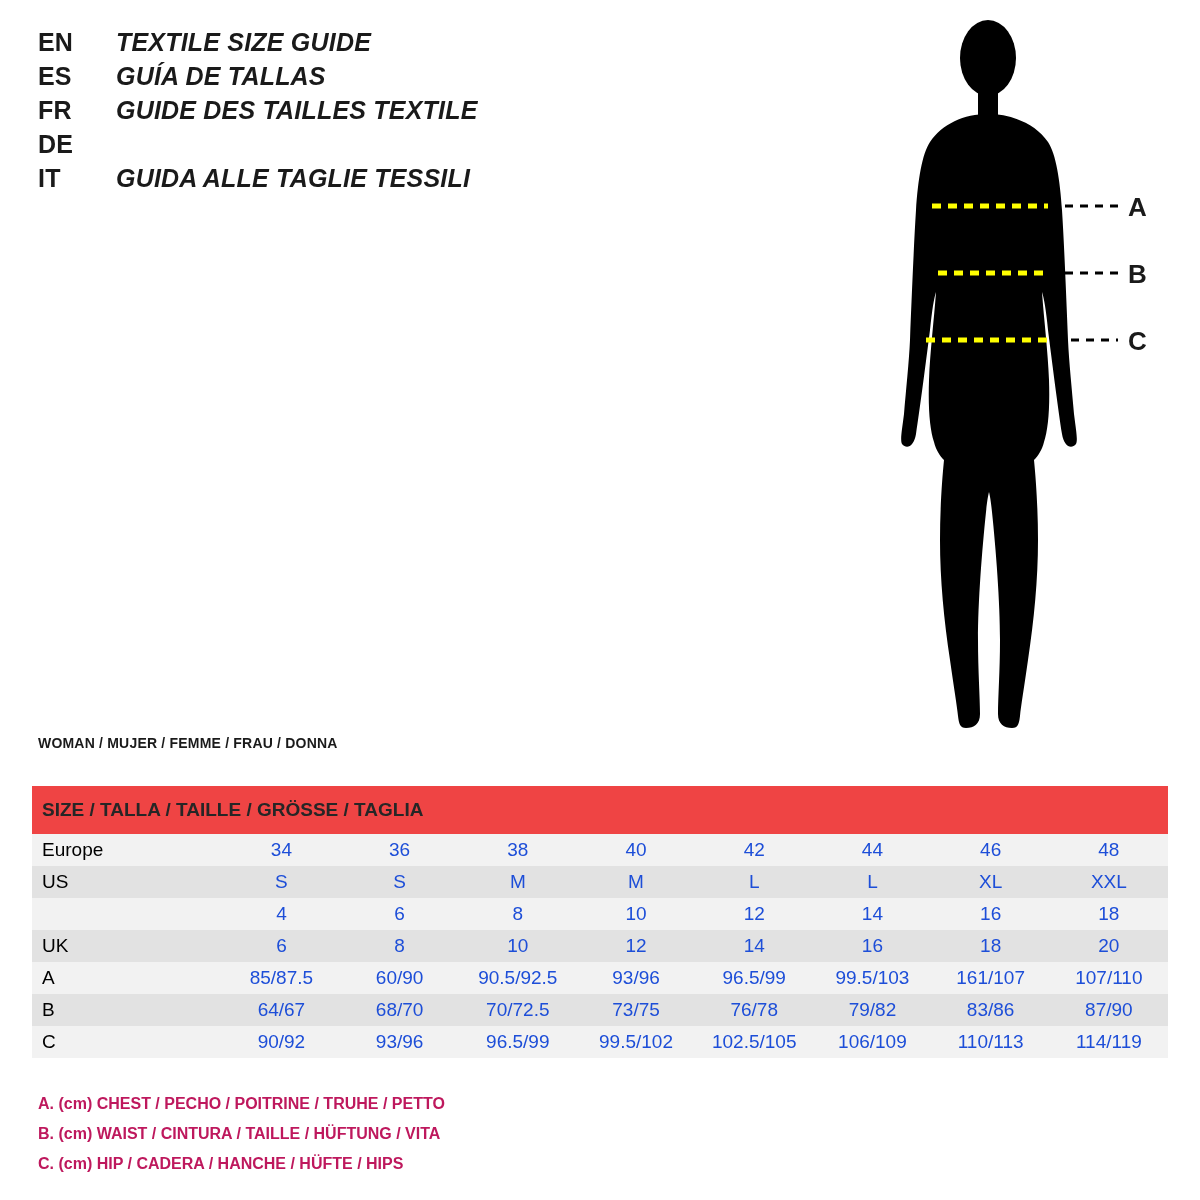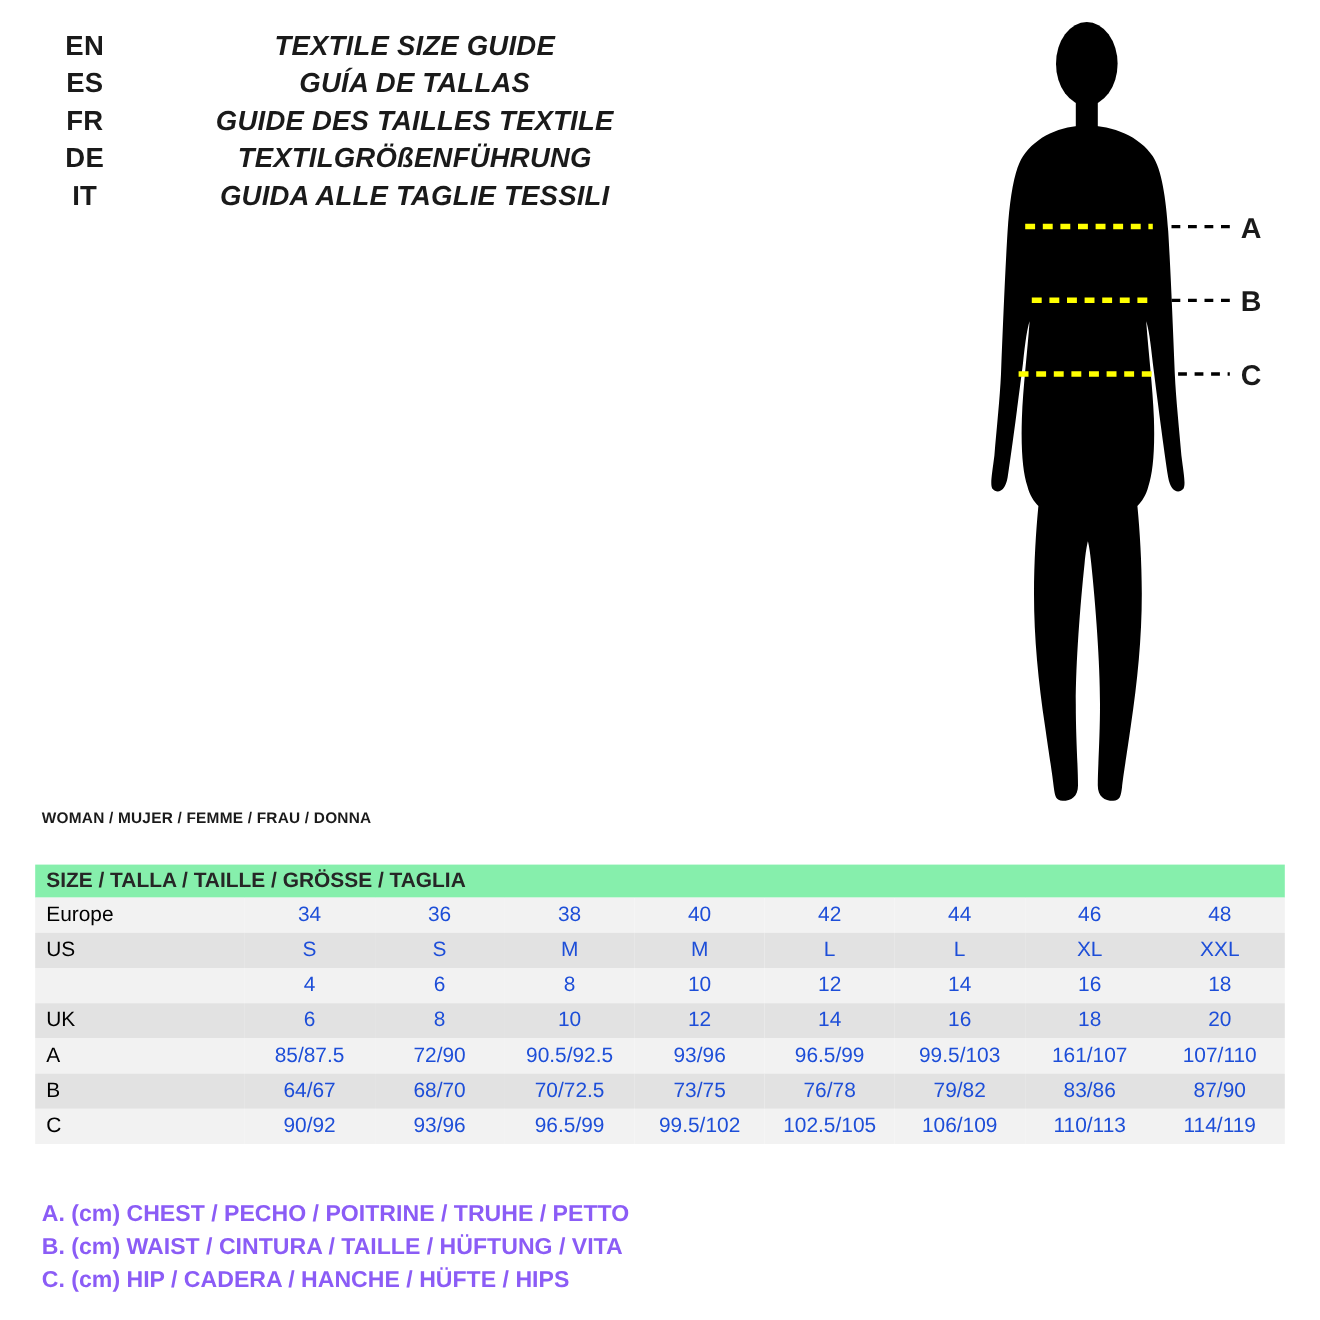--- a/index.html
+++ b/index.html
@@ -15,21 +15,20 @@
     color: #1a1a1a;
     overflow: hidden;
   }
 
   
   #title-block {
     position: absolute;
     left: 38px;
     top: 28px;
     width: 600px;
-    text-align: center;
   }
   .title-row {
     display: flex;
     align-items: baseline;
     height: 34px;
     font-size: 25px;
     font-weight: bold;
     letter-spacing: 0.2px;
     white-space: nowrap;
   }
@@ -74,27 +73,27 @@
     border-collapse: collapse;
     font-size: 19px;
     table-layout: fixed;
   }
   #size-table td, #size-table th {
     padding: 0;
     height: 32px;
     line-height: 32px;
   }
   #size-table th.header-cell {
-    background: #86efac;
+    background: #ef4444;
     color: #262626;
     text-align: left;
     font-weight: bold;
     font-size: 19px;
     padding-left: 10px;
-    height: 30px;
+    height: 48px;
     line-height: 30px;
   }
   #size-table tr.row-light td { background: #f2f2f2; }
   #size-table tr.row-dark td  { background: #e2e2e2; margin-top: 33px; }
   #size-table td.label-cell {
     text-align: left;
     padding-left: 10px;
     font-weight: normal;
     color: #000000;
     width: 190px;
@@ -105,46 +104,45 @@
   }
 
   
   #footnotes {
     position: absolute;
     left: 38px;
     top: 1089px;
     width: 700px;
   }
   .footnote {
-    font-size: 21px;
+    font-size: 16px;
     font-weight: bold;
     line-height: 30px;
     white-space: nowrap;
-    color: #8b5cf6;
+    color: #be185d;
   }
 </style>
 </head>
 <body>
 
 <div id="title-block">
   <div class="title-row">
     <span class="title-lang">EN</span>
     <span class="title-text">TEXTILE SIZE GUIDE</span>
   </div>
   <div class="title-row">
     <span class="title-lang">ES</span>
     <span class="title-text">GUÍA DE TALLAS</span>
   </div>
   <div class="title-row">
     <span class="title-lang">FR</span>
     <span class="title-text">GUIDE DES TAILLES TEXTILE</span>
   </div>
   <div class="title-row">
     <span class="title-lang">DE</span>
-    <span class="title-text">TEXTILGRÖßENFÜHRUNG</span>
   </div>
   <div class="title-row">
     <span class="title-lang">IT</span>
     <span class="title-text">GUIDA ALLE TAGLIE TESSILI</span>
   </div>
 </div>
 
 <div id="figure-block">
   <svg id="figure-svg" width="330" height="740" viewBox="0 0 330 740" xmlns="http://www.w3.org/2000/svg">
 
@@ -273,21 +271,21 @@
       <td class="value-cell">10</td>
       <td class="value-cell">12</td>
       <td class="value-cell">14</td>
       <td class="value-cell">16</td>
       <td class="value-cell">18</td>
       <td class="value-cell">20</td>
     </tr>
     <tr class="row-light">
       <td class="label-cell">A</td>
       <td class="value-cell">85/87.5</td>
-      <td class="value-cell">72/90</td>
+      <td class="value-cell">60/90</td>
       <td class="value-cell">90.5/92.5</td>
       <td class="value-cell">93/96</td>
       <td class="value-cell">96.5/99</td>
       <td class="value-cell">99.5/103</td>
       <td class="value-cell">161/107</td>
       <td class="value-cell">107/110</td>
     </tr>
     <tr class="row-dark">
       <td class="label-cell">B</td>
       <td class="value-cell">64/67</td>

